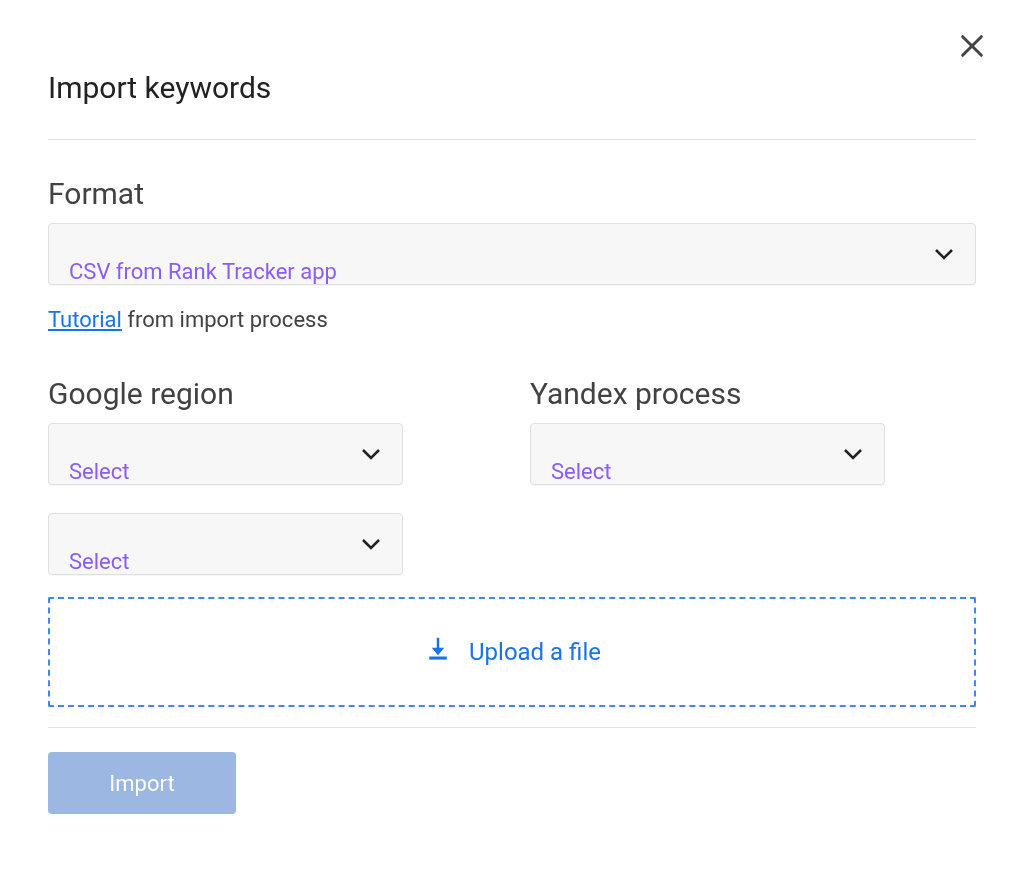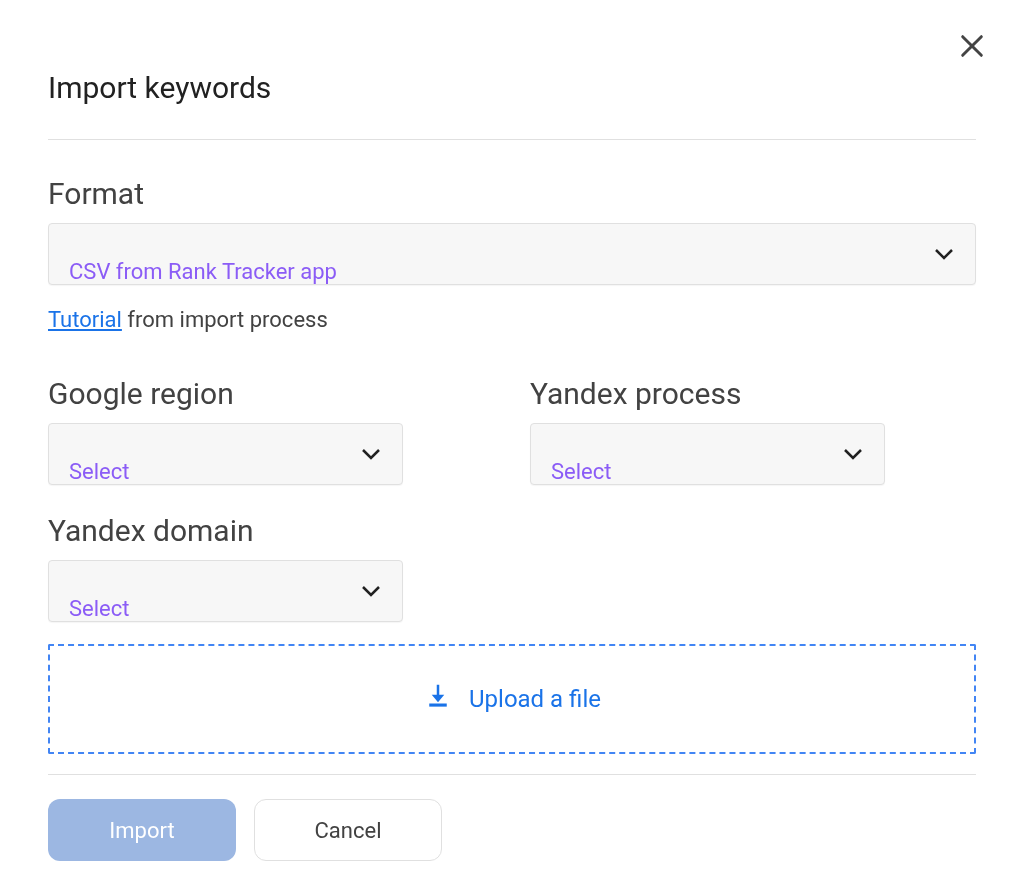--- a/index.html
+++ b/index.html
@@ -105,21 +105,21 @@
   .button-row {
     display: flex;
     gap: 18px;
   }
   .btn {
     height: 62px;
     min-width: 188px;
     display: flex;
     align-items: center;
     justify-content: center;
-    border-radius: 12px;
+    border-radius: 4px;
     font-size: 22px;
     cursor: pointer;
     border: 1px solid transparent;
   }
   .btn-primary {
     background: #9cb7e2;
     color: #fff;
   }
   .btn-secondary {
     background: #fff;
@@ -178,21 +178,20 @@
         <span class="caret">
           <svg viewBox="0 0 18 12">
               <path d="M1 2 L9 10 L17 2" fill="none" stroke="#212121" stroke-width="2.5"></path>
             </svg>
         </span>
       </div>
     </div>
   </div>
 
   <div>
-    <div class="label">Yandex domain</div>
     <div class="select half-select">
       <span>Select</span>
       <span class="caret">
         <svg viewBox="0 0 18 12">
             <path d="M1 2 L9 10 L17 2" fill="none" stroke="#212121" stroke-width="2.5"></path>
           </svg>
 
       </span>
     </div>
   </div>
@@ -207,18 +206,15 @@
     </span>
     <span>Upload a file</span>
   </div>
 
   <hr class="hr2">
 
   <div class="button-row">
     <div class="btn btn-primary">
       <span>Import</span>
     </div>
-    <div class="btn btn-secondary">
-      <span>Cancel</span>
-    </div>
   </div>
 
 </div>
 
 </body></html>

